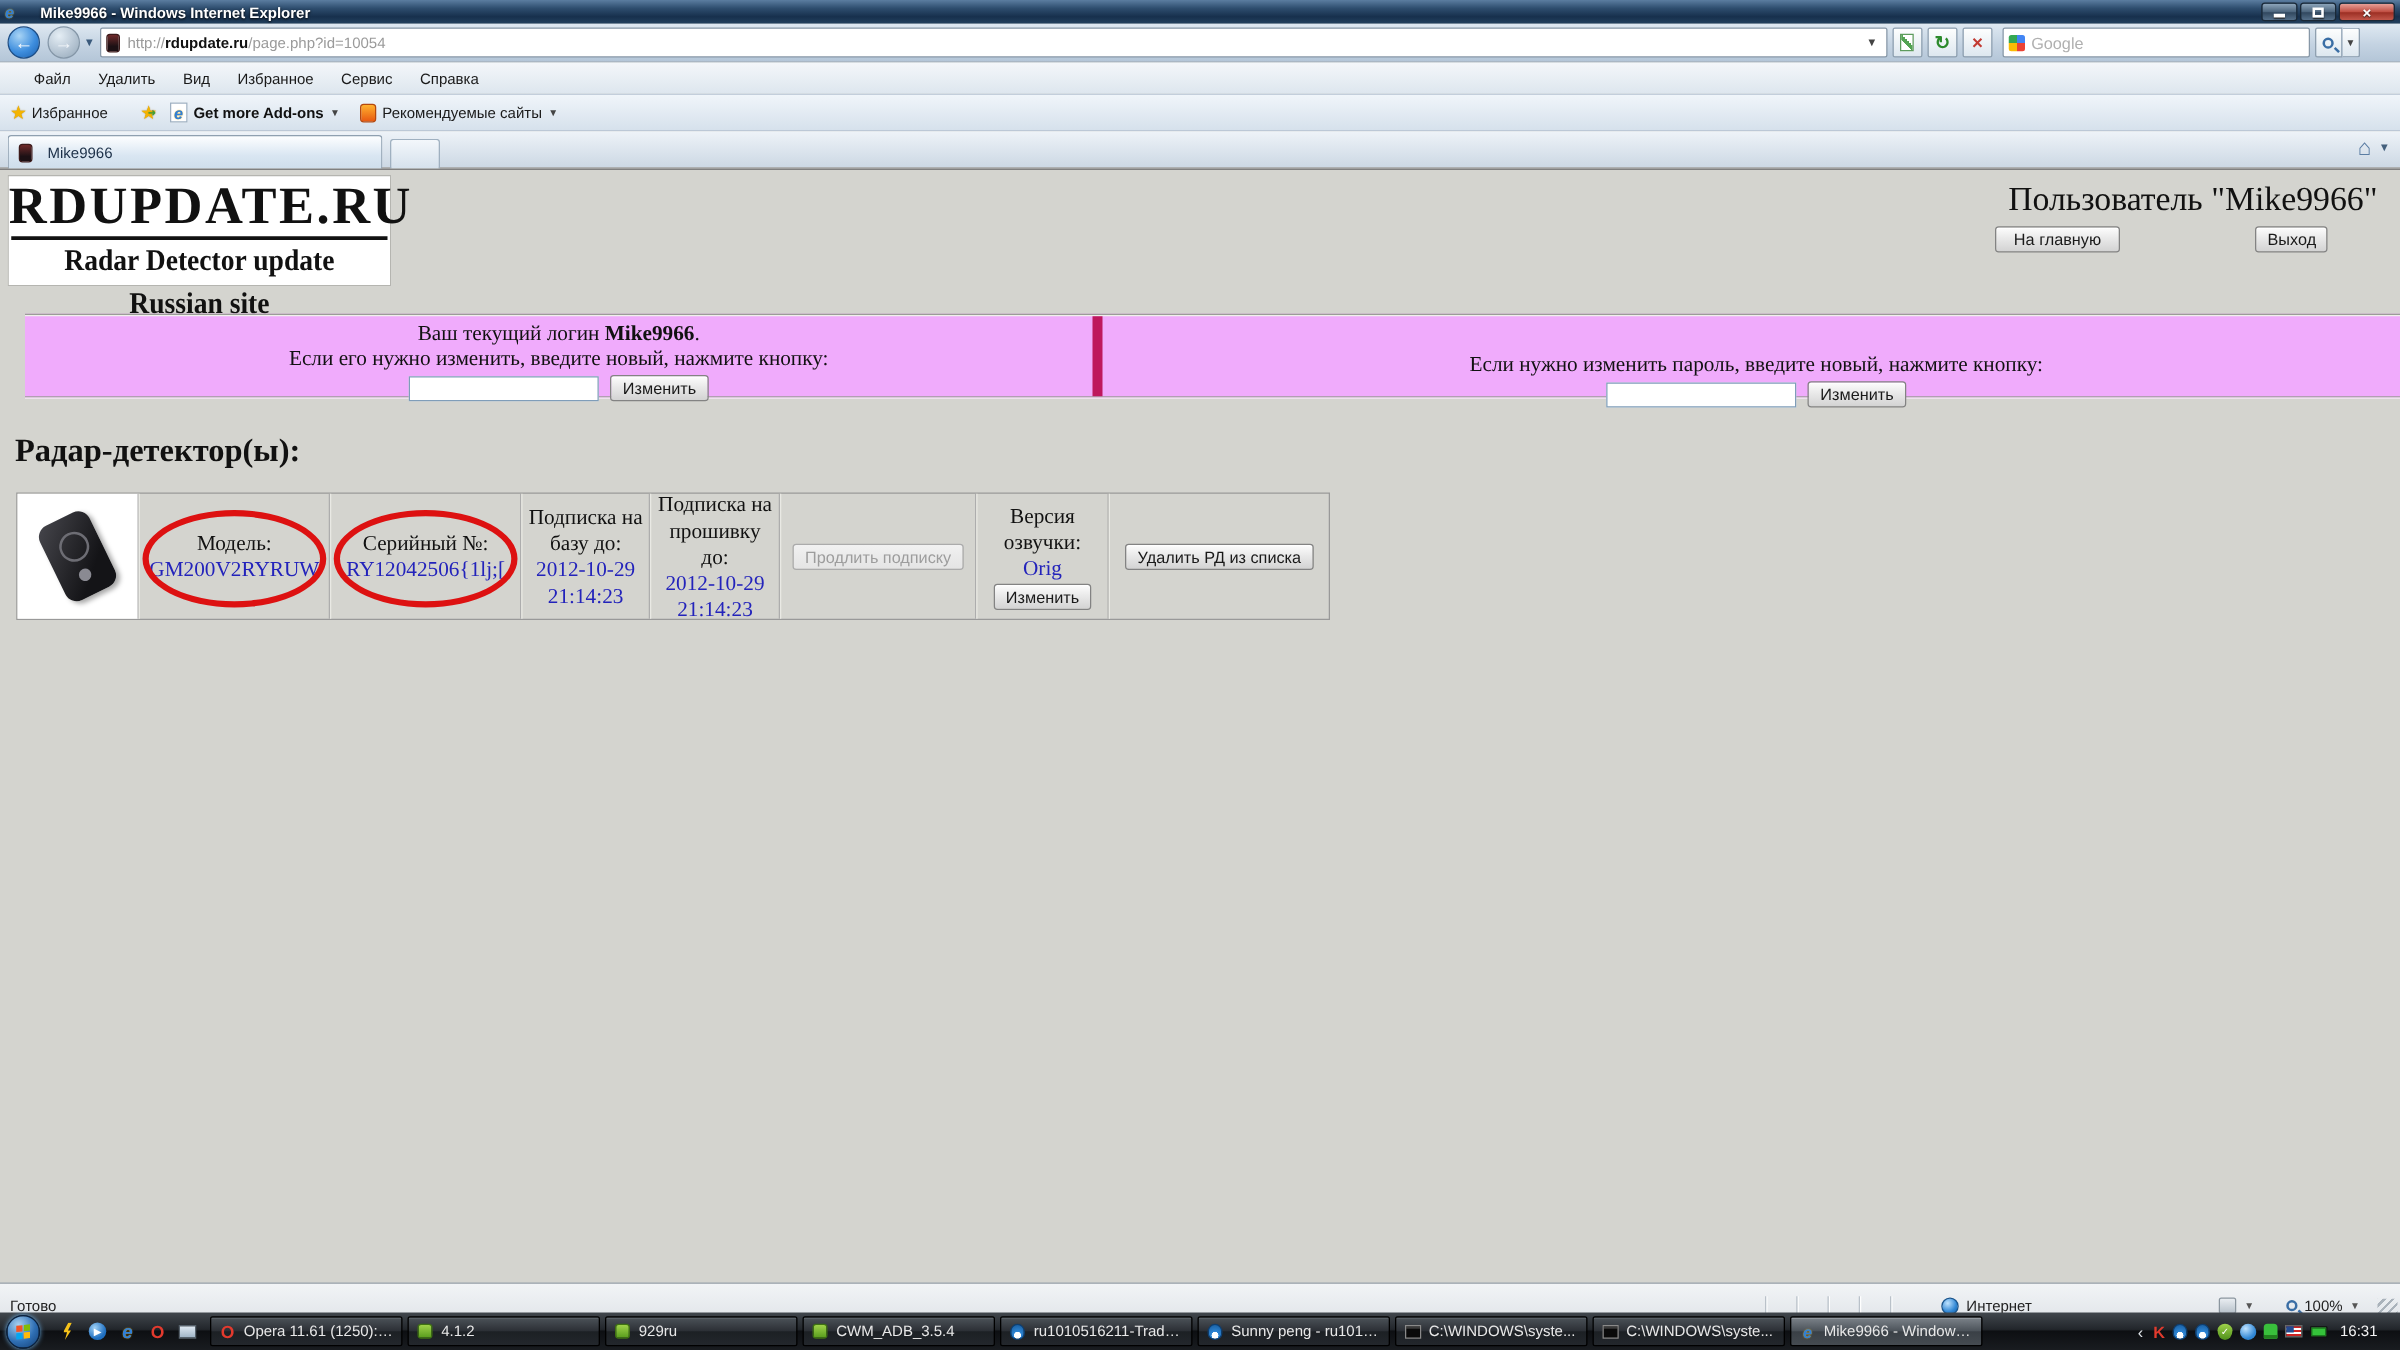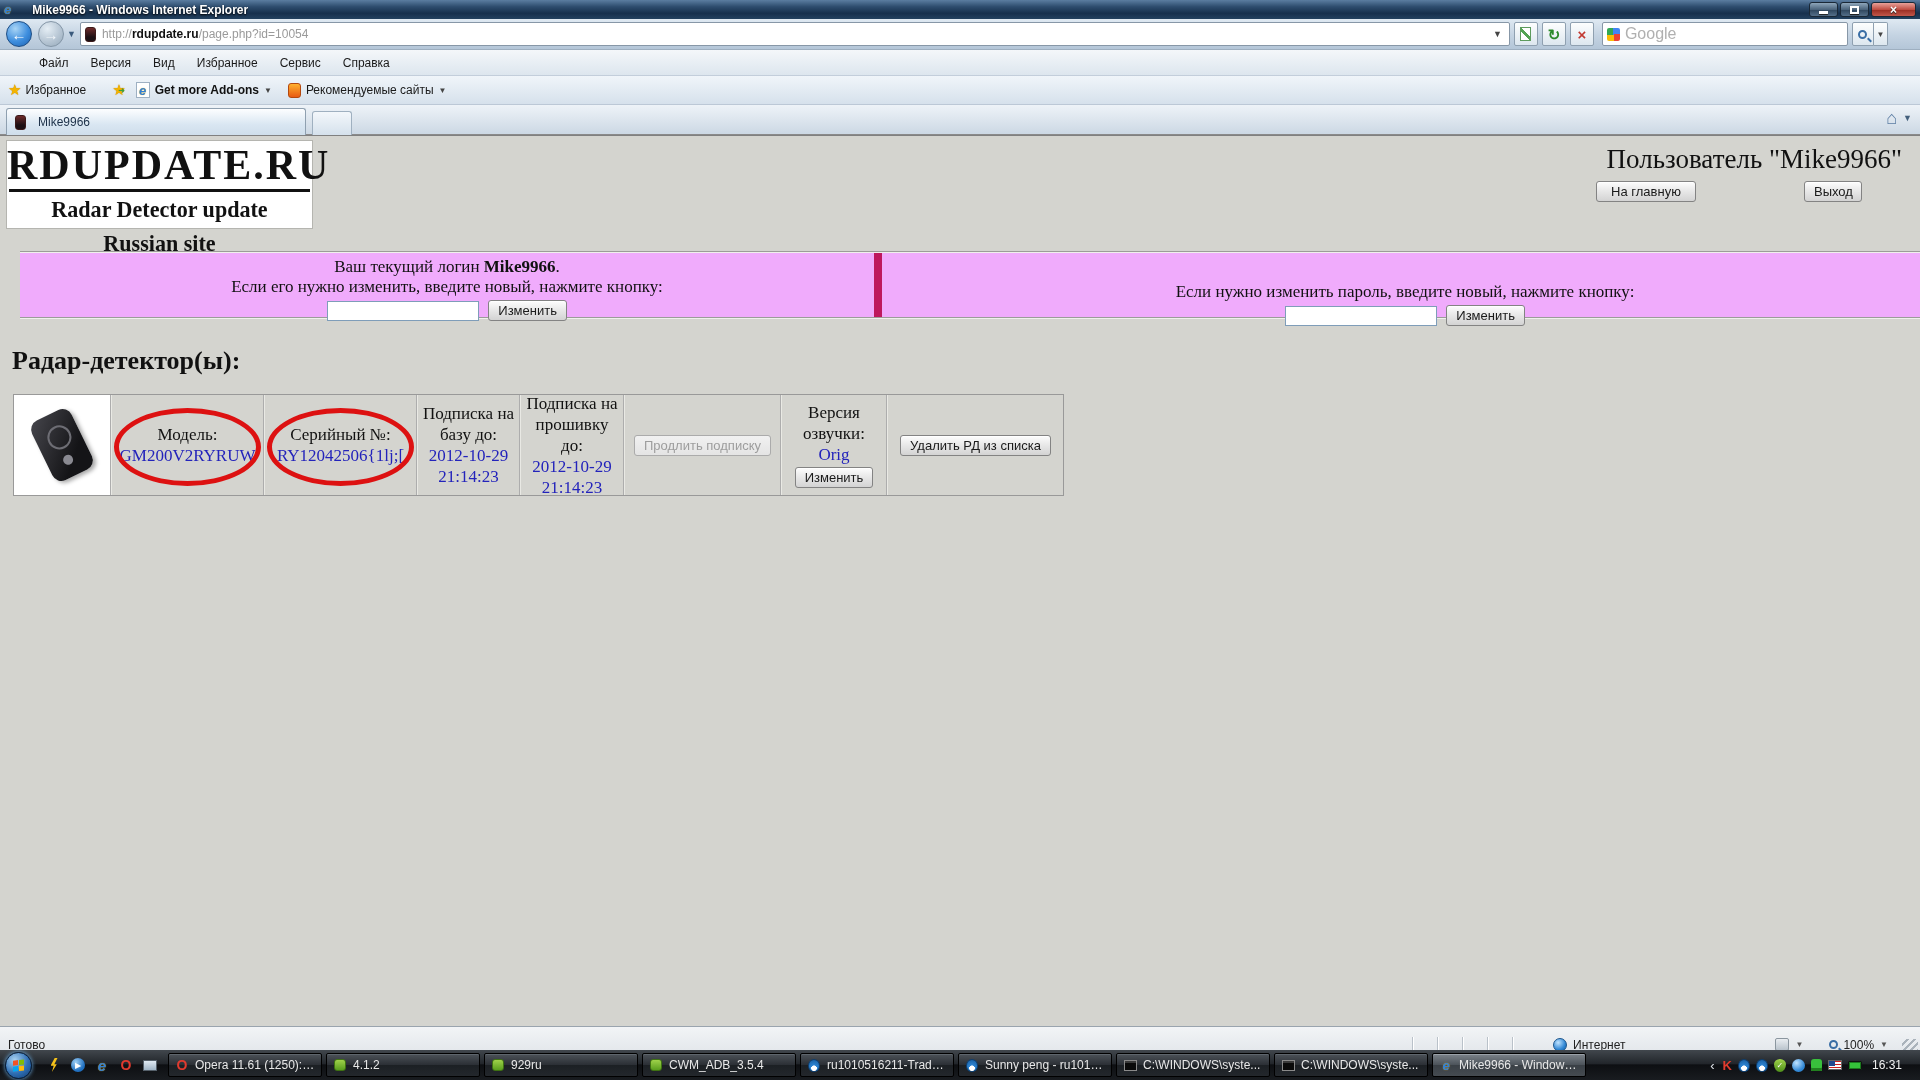--- a/index.html
+++ b/index.html
@@ -45,35 +45,35 @@
   .sbtn { width:24px; height:24px; margin-left:4px; border:1px solid #8fa0b0; border-radius:2px;
     background:linear-gradient(#fdfefe,#dde7ef); display:flex; align-items:center; justify-content:center; }
   .ic-compat { width:11px; height:14px; background:#fff; border:1px solid #5d9b5d;
     background-image:linear-gradient(45deg, transparent 40%, #52a352 40%, #52a352 60%, transparent 60%); }
   .ic-refresh { color:#2c8a2c; font-size:15px; font-weight:bold; line-height:1; }
   .ic-stop { color:#c23a32; font-size:15px; font-weight:bold; line-height:1; }
   .gsearch { height:24px; width:246px; margin-left:8px; background:#fff; border:1px solid #8797a7;
     border-radius:2px; display:flex; align-items:center; padding:0 4px; }
   .ic-google { width:13px; height:13px; border-radius:2px; margin-right:5px;
     background:conic-gradient(#4285f4 0 25%, #ea4335 0 50%, #fbbc05 0 75%, #34a853 0); }
-  .gsearch-input { border:none; outline:none; flex:1; font-size:16px; color:#333; background:transparent; }
+  .gsearch-input { border:none; outline:none; flex:1; font-size:13px; color:#333; background:transparent; }
   .gsearch-input::placeholder { color:#b0b0b0; }
   .magbtn { width:22px; height:24px; margin-left:4px; border:1px solid #8fa0b0; border-radius:2px 0 0 2px;
     background:linear-gradient(#fdfefe,#dde7ef); display:flex; align-items:center; justify-content:center; }
   .mag { position:relative; width:9px; height:9px; border:2px solid #3a6ea5; border-radius:50%; }
   .mag::after { content:""; position:absolute; left:7px; top:7px; width:5px; height:2px;
     background:#3a6ea5; transform:rotate(45deg); }
   .magdrop { width:14px; height:24px; border:1px solid #8fa0b0; border-left:none; border-radius:0 2px 2px 0;
     background:linear-gradient(#fdfefe,#dde7ef); display:flex; align-items:center; justify-content:center;
     color:#444; font-size:8px; margin-right:6px; }
 
   
   .menurow { position:absolute; left:0; top:50px; width:1920px; height:26px;
     background:linear-gradient(#f4f7fa,#dde6ee); border-bottom:1px solid #c3cedb;
-    display:flex; align-items:center; padding-left:28px; }
+    display:flex; align-items:center; padding-left:16px; }
   .menuitem { font-size:12px; color:#1a1a1a; padding:3px 11px; }
 
   
   .favrow { position:absolute; left:0; top:76px; width:1920px; height:29px;
     background:linear-gradient(#f0f5fa,#d6e1ec); border-bottom:1px solid #bcc8d6;
     display:flex; align-items:center; padding-left:8px; }
   .star { color:#f4b400; font-size:15px; margin-right:4px; text-shadow:0 0 1px #a87400; }
   .favlabel { font-size:12px; color:#1a1a1a; margin-right:26px; }
   .addstar { position:relative; color:#f4b400; font-size:15px; margin-right:10px; text-shadow:0 0 1px #a87400; }
   .addstar::after { content:"➜"; position:absolute; left:6px; top:5px; font-size:8px; color:#3aa33a; }
@@ -262,21 +262,21 @@
       <input class="gsearch-input" type="text" placeholder="Google" style="">
     </div>
     <div class="magbtn">
         <span class="mag"></span>
       </div>
     <div class="magdrop">▼</div>
   </div>
 
   <div class="menurow">
     <span class="menuitem">Файл</span>
-    <span class="menuitem">Версия</span>
+    <span class="menuitem">Удалить</span>
     <span class="menuitem">Вид</span>
     <span class="menuitem">Избранное</span>
     <span class="menuitem">Сервис</span>
     <span class="menuitem">Справка</span>
   </div>
 
   <div class="favrow">
     <span class="star">★</span>
     <span class="favlabel">Избранное</span>
     <span class="addstar">★</span>

